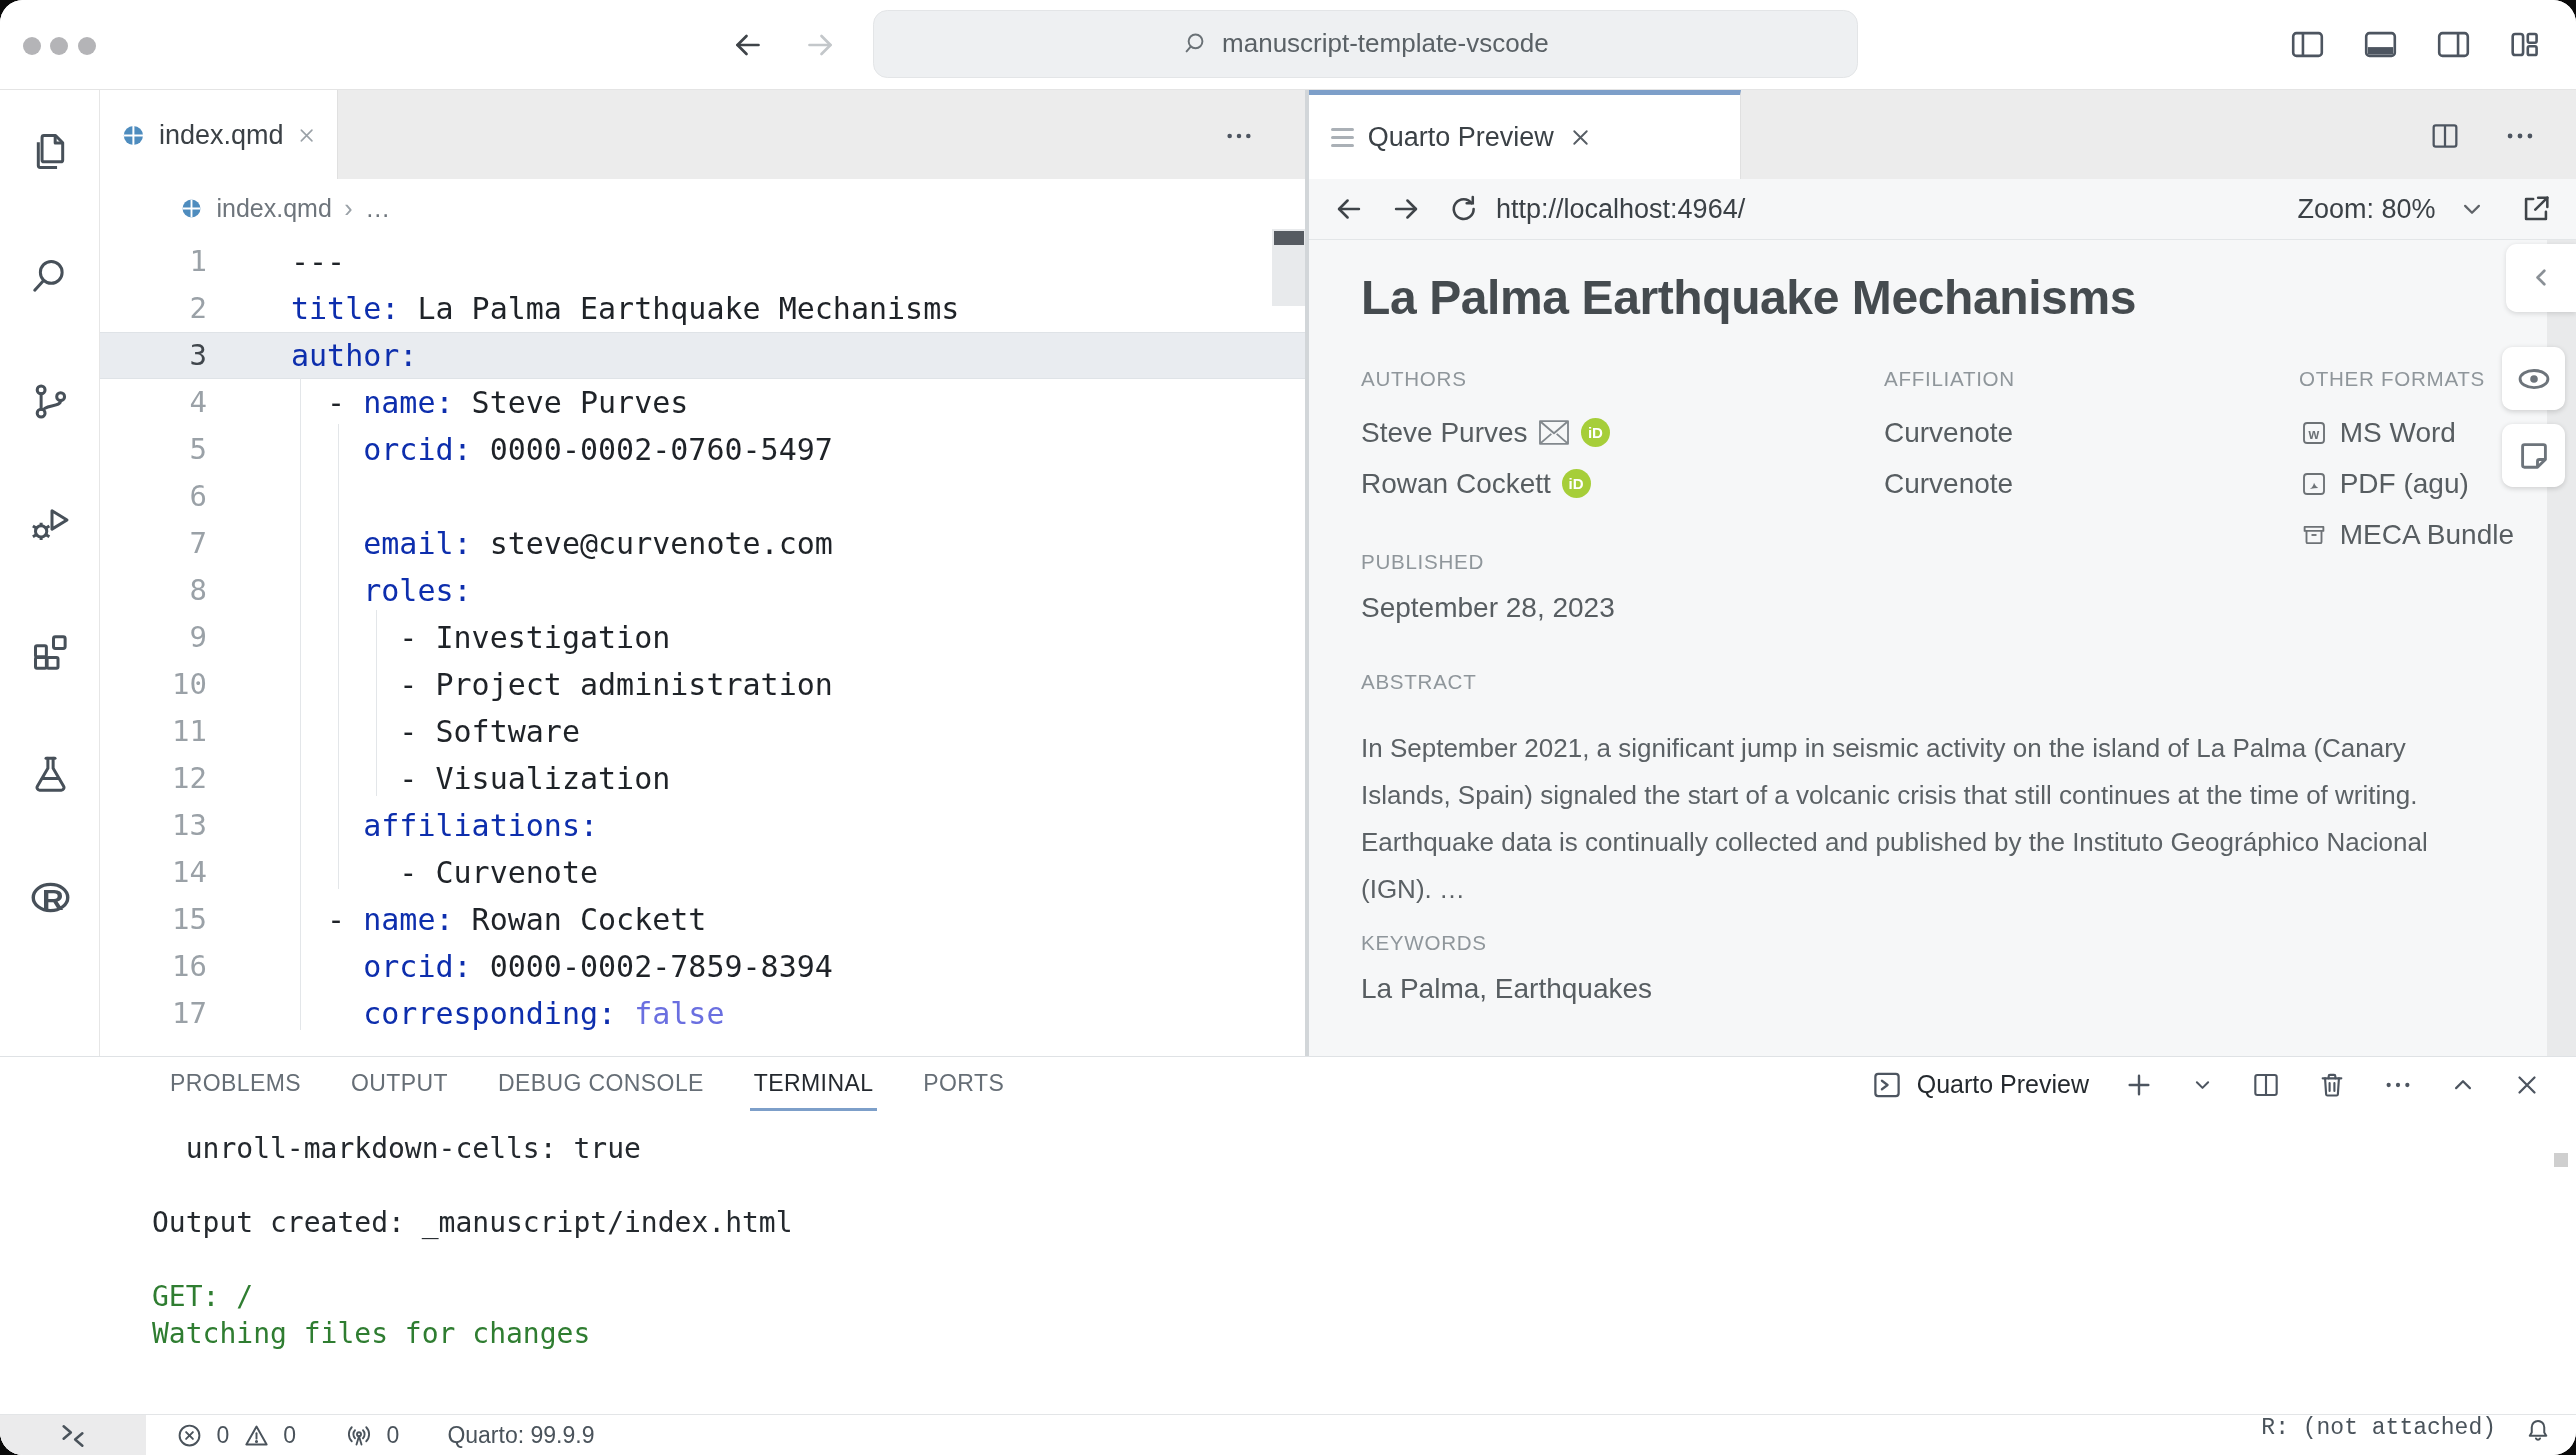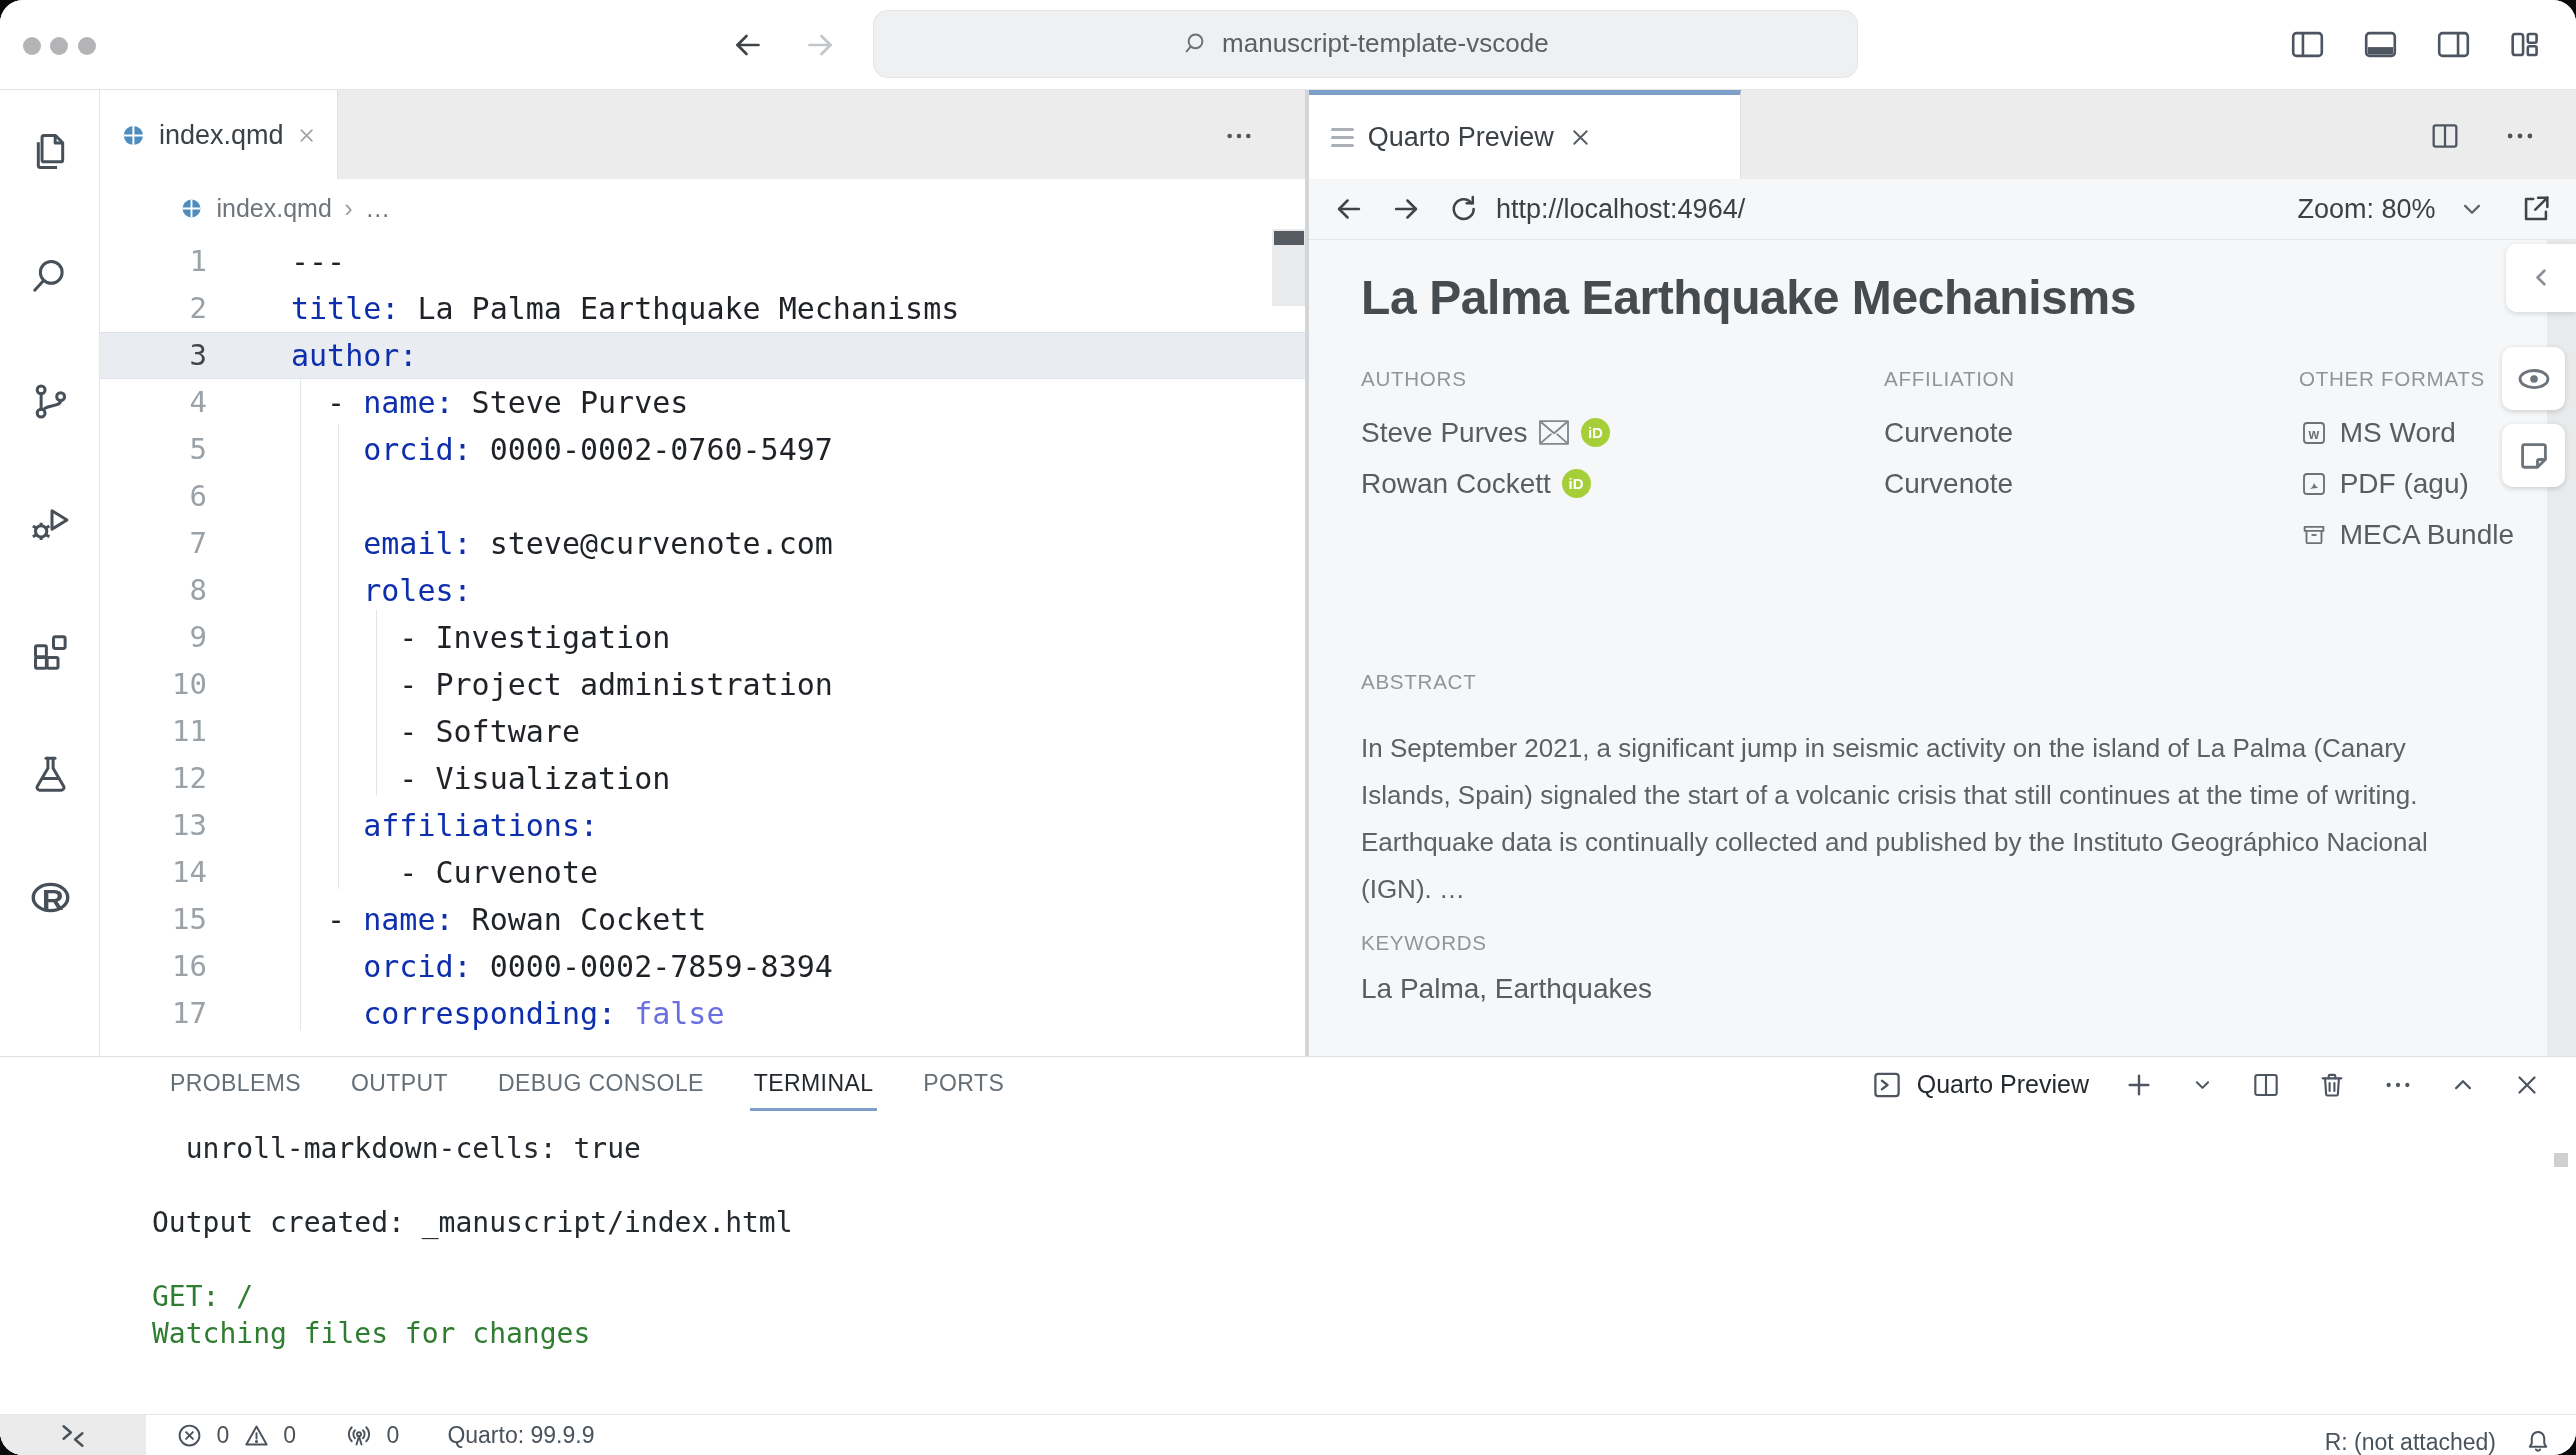--- a/index.html
+++ b/index.html
@@ -105,21 +105,21 @@
   .tline.green { color:var(--terminal-green); }
   .term-nub { position:absolute; right:8px; top:96px; width:14.3px; height:14.3px; background:#cfcfcf; }
 
   
   .statusbar { position:absolute; left:0; top:1414px; width:2576px; height:41px; background:#ffffff;
                border-top:0.9px solid #e3e5e7; font-size:23px; color:#4a535b; }
   .sb-remote { position:absolute; left:0; top:0; width:146px; height:41px; background:#ebebec;
                display:flex; align-items:center; justify-content:center; }
   .sb-left { position:absolute; left:175px; top:0; height:41px; display:flex; align-items:center; gap:12.5px; }
   .sb-gap { width:23px; }
-  .sb-right { position:absolute; right:23px; top:0; height:41px; display:flex; align-items:flex-end; gap:27px; }
+  .sb-right { position:absolute; right:23px; top:0; height:41px; display:flex; align-items:flex-start; gap:27px;font-family:Liberation Mono, monospace; }
 </style>
 </head>
 <body>
 
 <div id="app">
 
   <div class="titlebar">
     <span class="dot" style="left:23px"></span>
     <span class="dot" style="left:50px"></span>
     <span class="dot" style="left:78px"></span>
@@ -411,20 +411,24 @@
       <div class="mrow">
         <svg width="30" height="30" viewBox="0 0 24 24" fill="none" stroke="#6d7276" stroke-width="1.5" stroke-linejoin="round">
             <path d="M4.5 5.5h15v3.2h-15z"></path>
             <path d="M6 8.7v8.8a1 1 0 0 0 1 1h10a1 1 0 0 0 1-1V8.7"></path>
             <path d="M10 12h4"></path>
           </svg>
         <span>MECA Bundle</span>
       </div>
     </div>
 
+    <div class="pblock" style="top:310px;">
+      <div class="mlabel">PUBLISHED</div>
+      <div class="val">September 28, 2023</div>
+    </div>
 
     <div class="pblock" style="top:430px;">
       <div class="mlabel">ABSTRACT</div>
       <div class="abstract-text">In September 2021, a significant jump in seismic activity on the island of La Palma (Canary Islands, Spain) signaled the start of a volcanic crisis that still continues at the time of writing. Earthquake data is continually collected and published by the Instituto Geográphico Nacional (IGN). …</div>
     </div>
 
     <div class="pblock" style="top:691px;">
       <div class="mlabel">KEYWORDS</div>
       <div class="val">La Palma, Earthquakes</div>
     </div>

